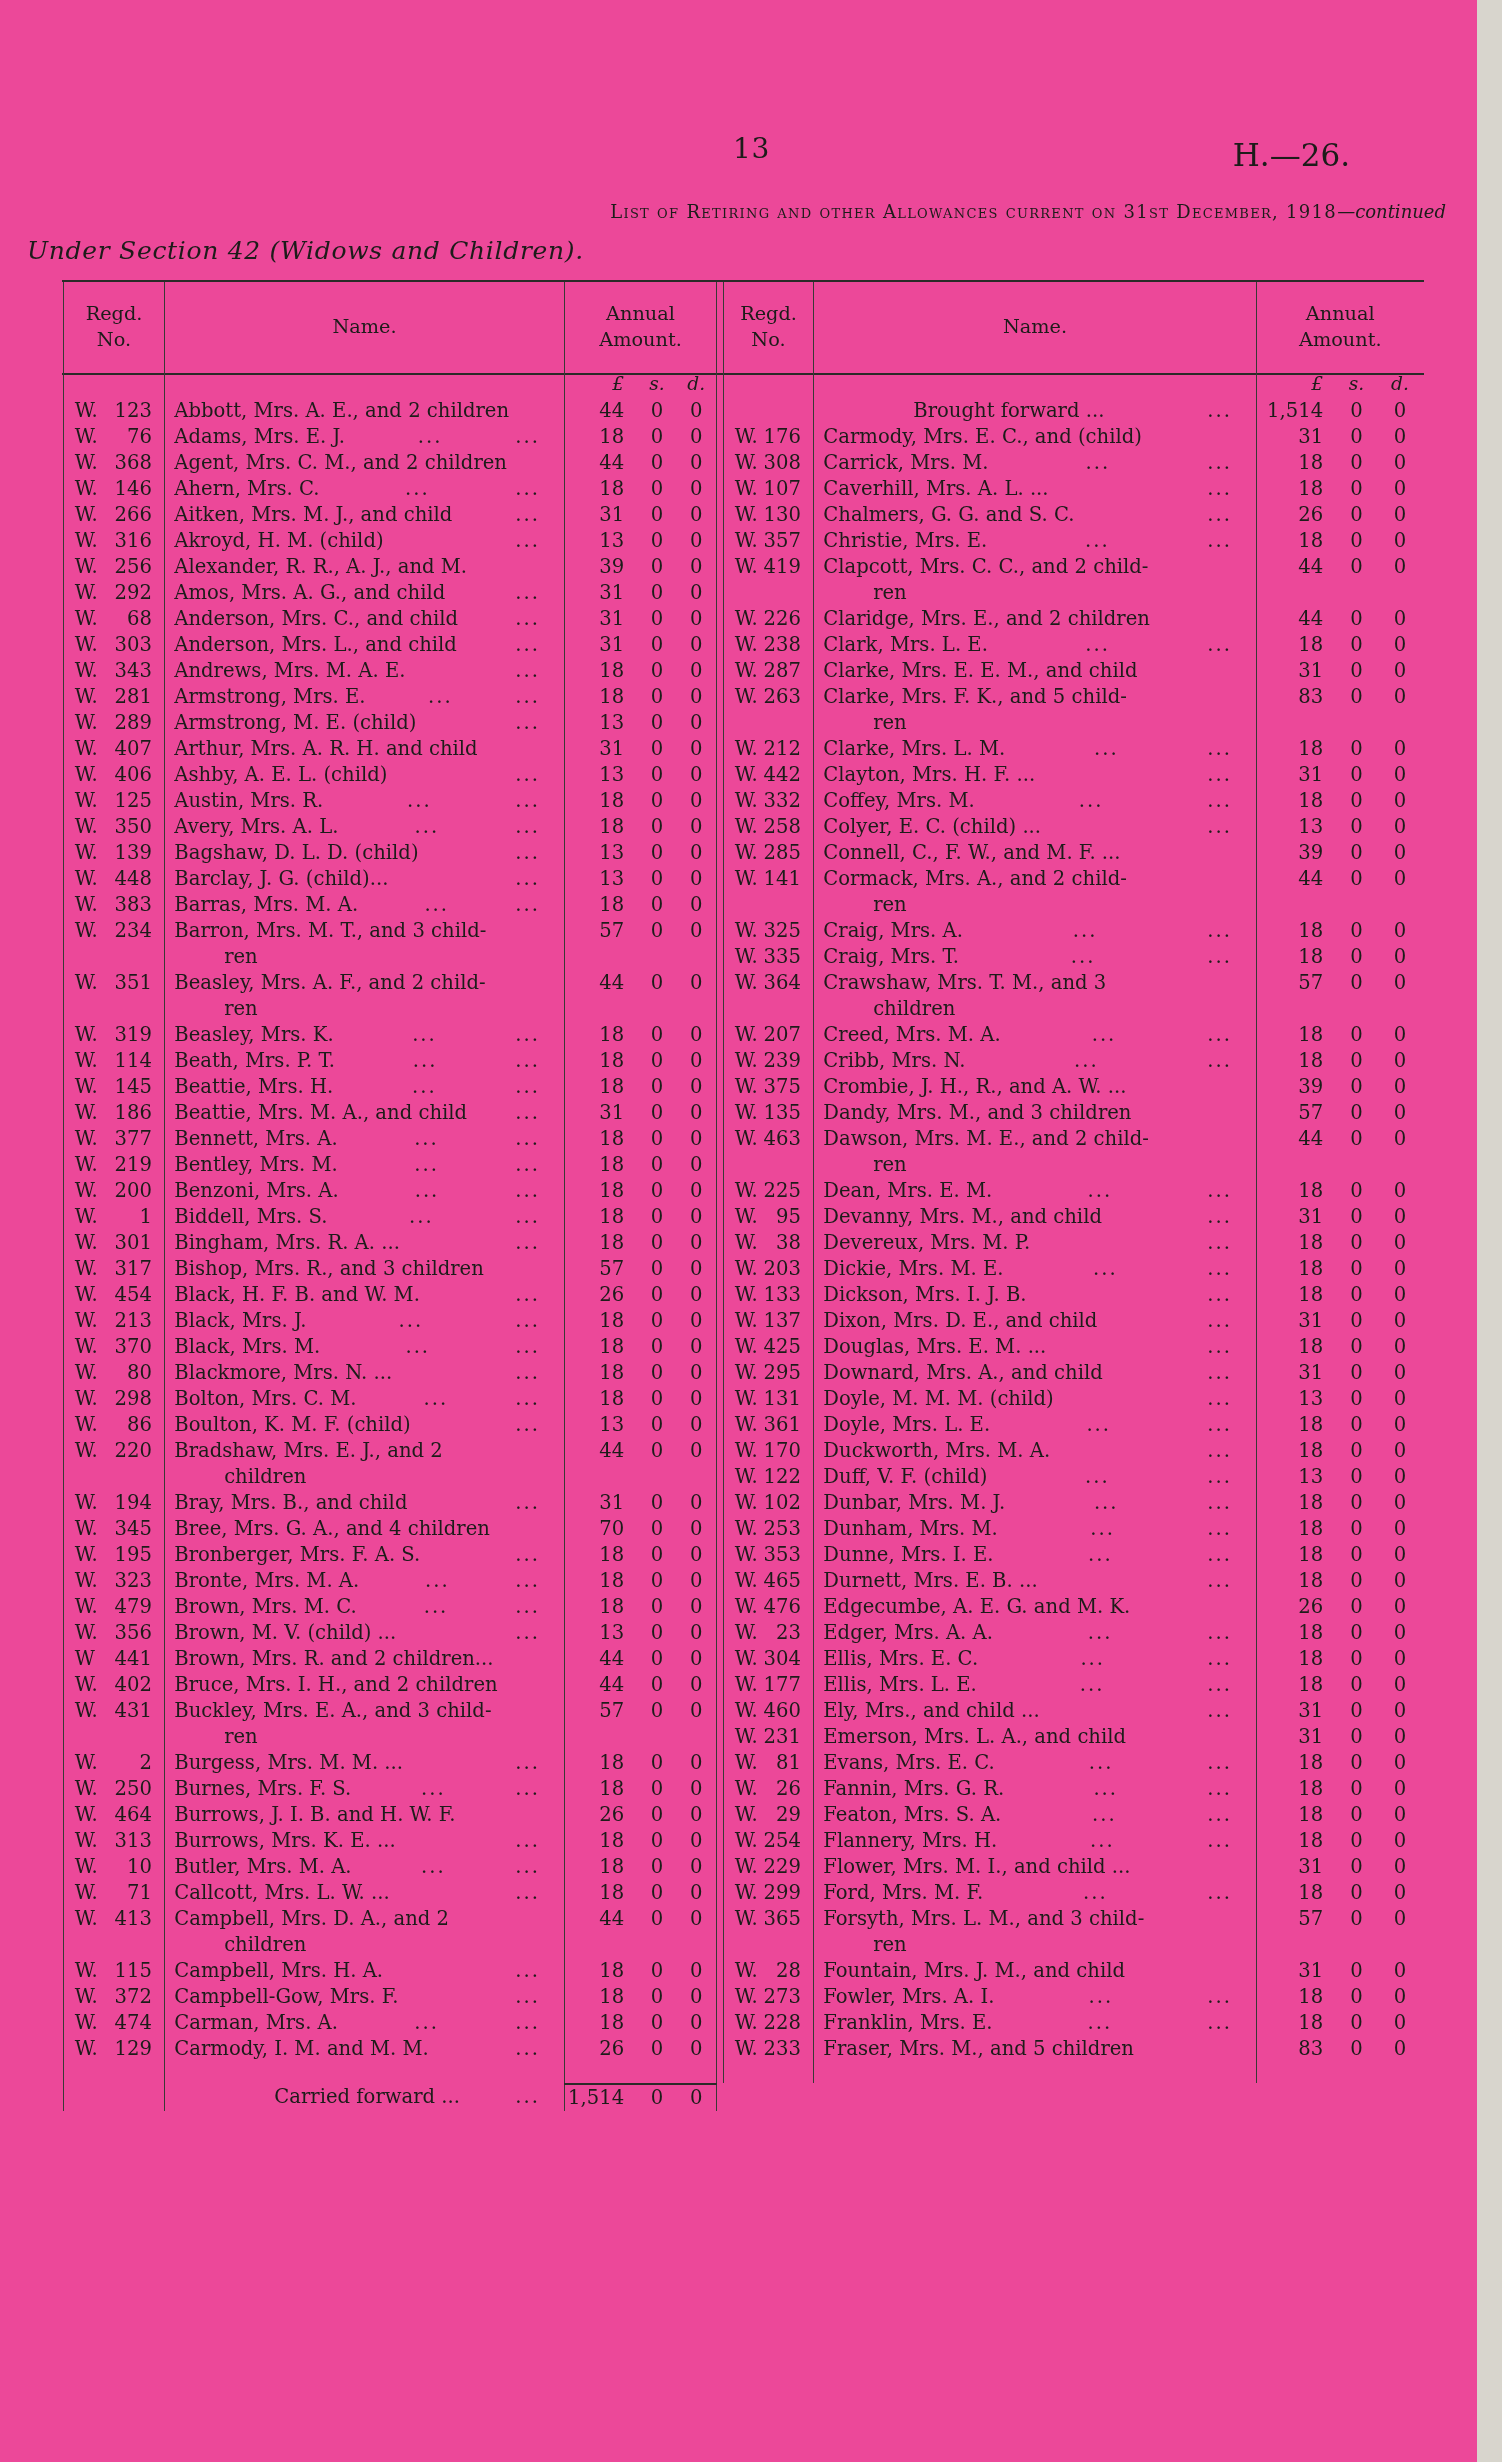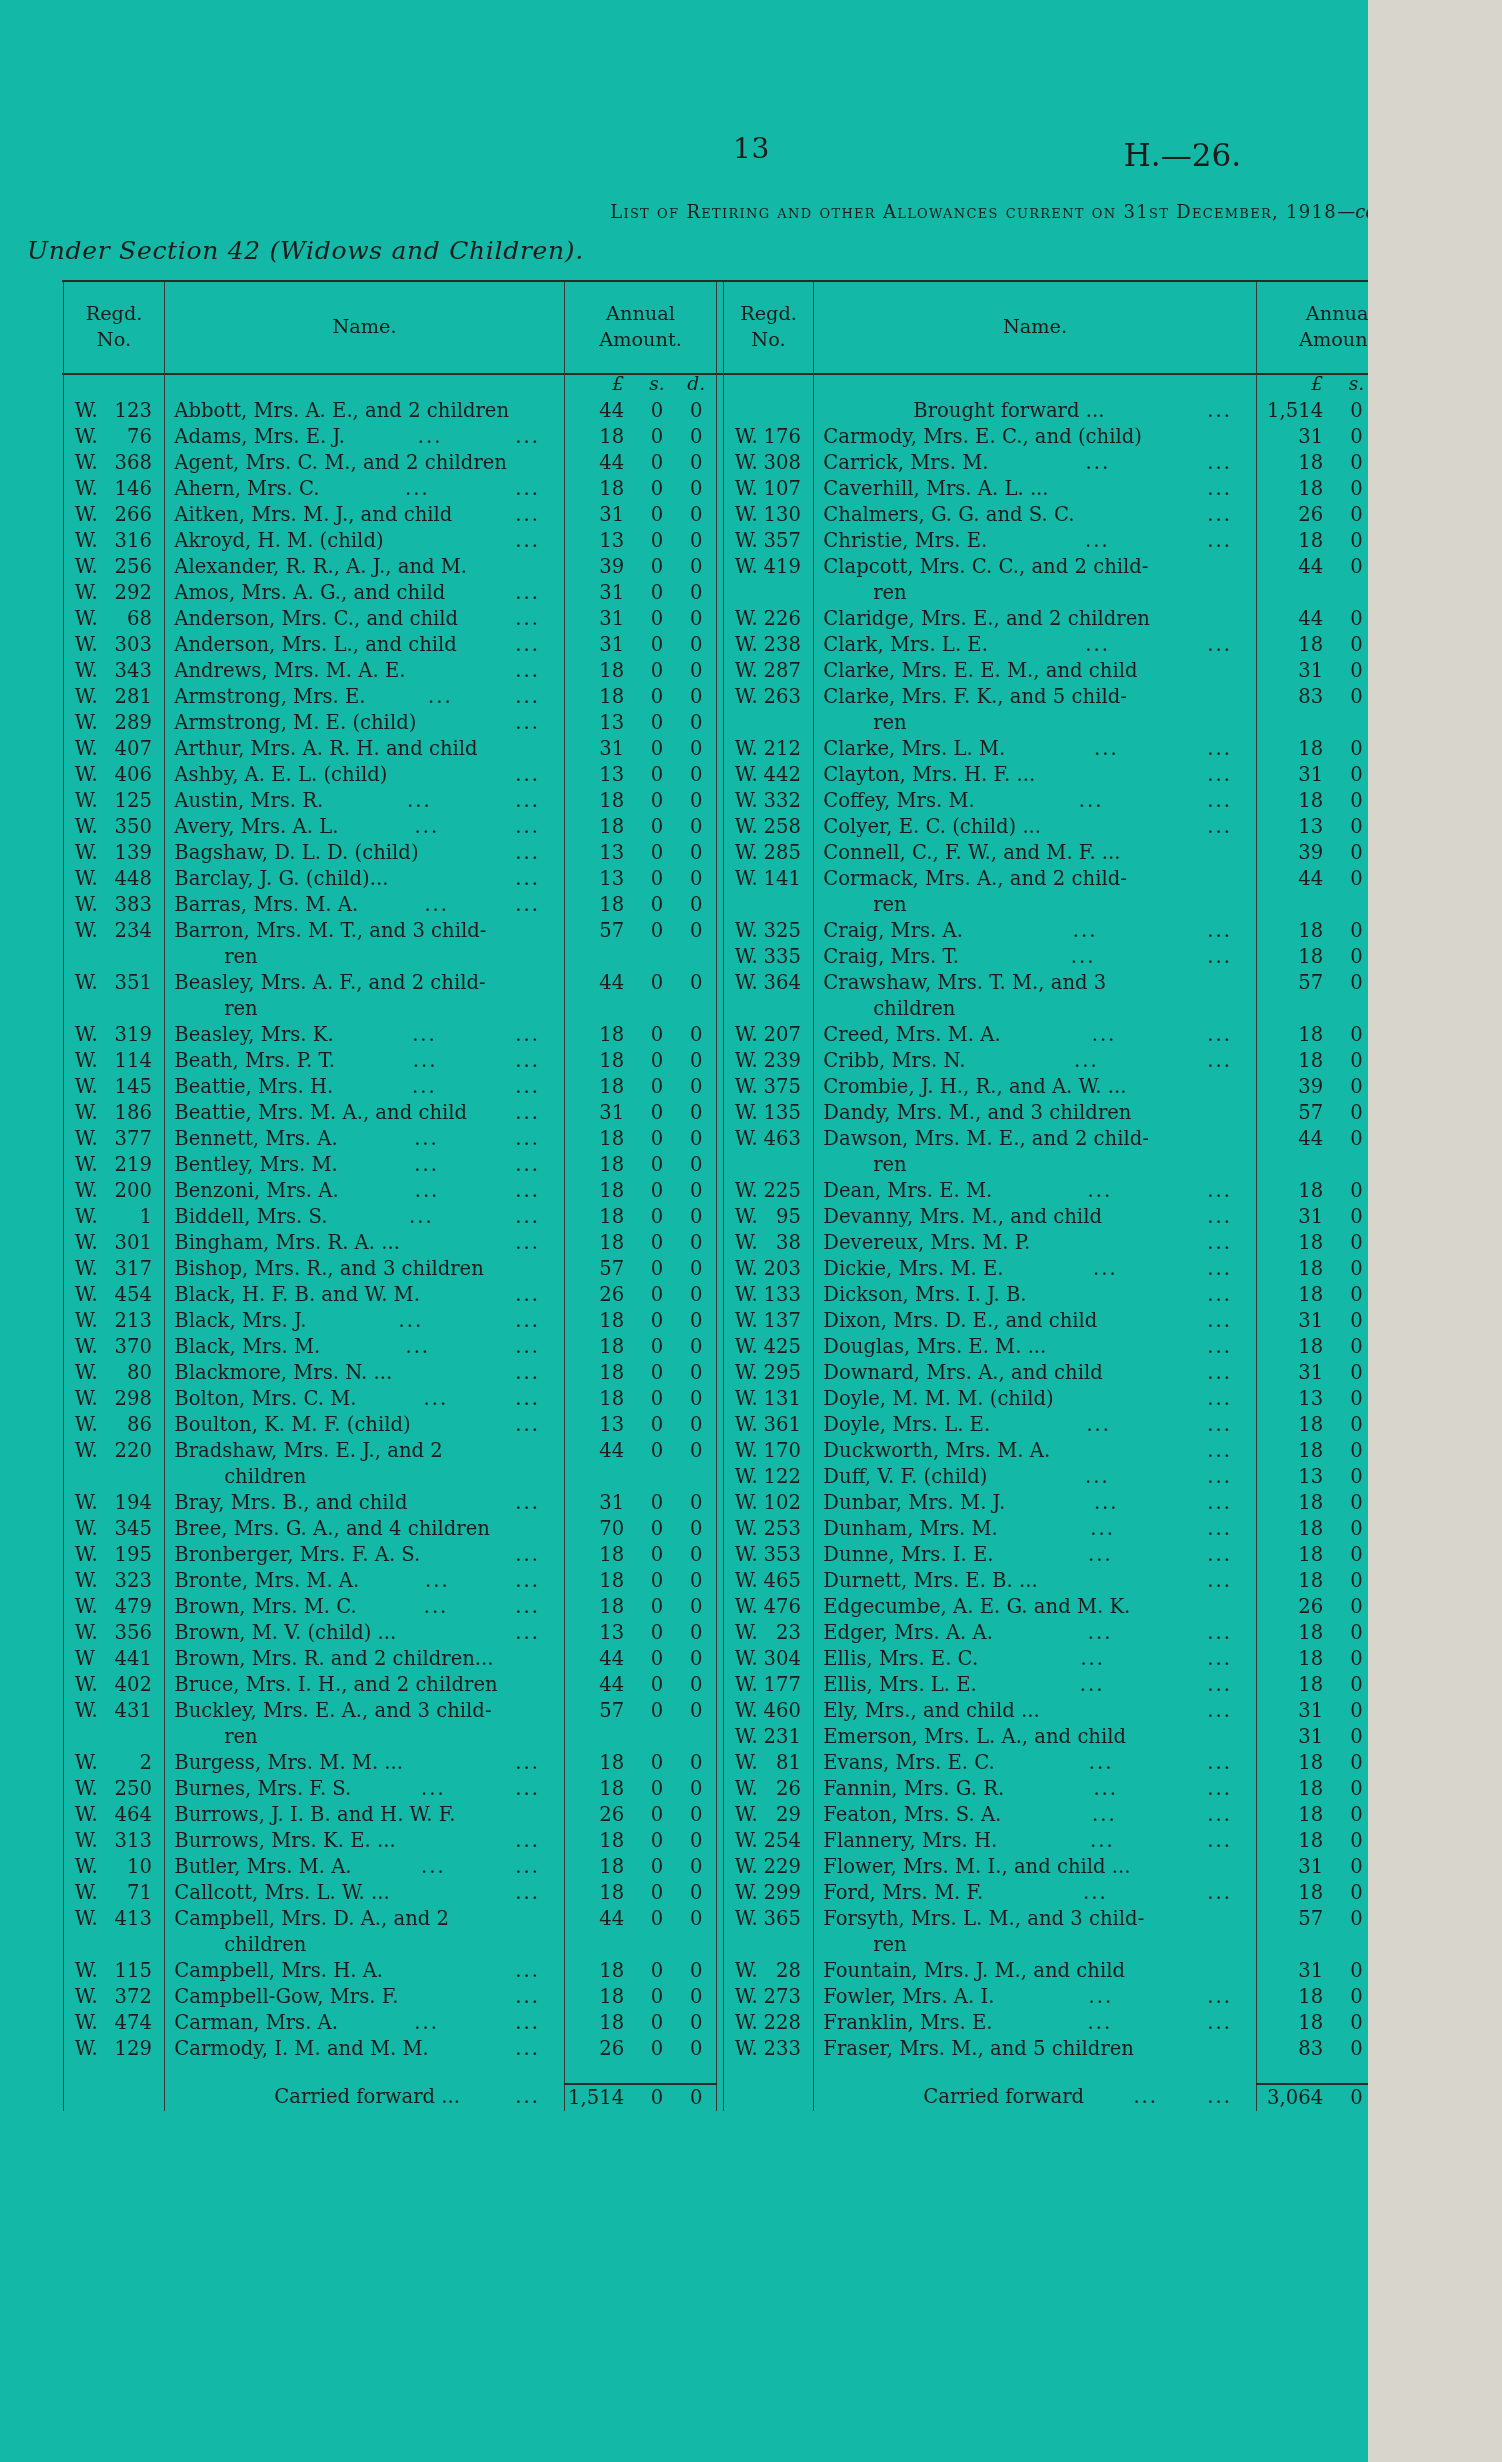--- a/index.html
+++ b/index.html
@@ -1,16 +1,16 @@
 <!DOCTYPE html>
 <html style="font-size:10.7px"><head>
 <meta charset="utf-8">
 <style>
   html,body{margin:0;padding:0;background:#d8d5cd;}
-  .page{position:relative;width:1368px;height:2462px;background:#14b8a6;color:#1d1c1a;
+  .page{position:relative;width:1477px;height:2462px;background:#ec4899;color:#1d1c1a;
         font-family:"DejaVu Serif","Liberation Serif",serif;overflow:hidden;}
   .page-number{position:absolute;top:132px;left:0;width:1503px;text-align:center;
         font-size:28px;letter-spacing:0.7px;}
   .doc-ref{position:absolute;top:137px;right:127px;font-size:31px;}
   .title-line{position:absolute;top:201px;left:27px;width:1419px;text-align:right;font-size:18px;}
   .title-main{font-variant:small-caps;letter-spacing:1.3px;}
   .title-cont{font-style:italic;}
   .subtitle{position:absolute;top:236px;left:27px;width:1419px;
         font-style:italic;font-size:25px;letter-spacing:0.7px;}
   .rule{position:absolute;left:62px;width:1362px;height:2px;background:#2b2a28;}
@@ -2133,29 +2133,16 @@
           <td class="a1">0</td>
           <td class="a2">0</td>
         </tr>
         <tr class="spacer">
           <td class="no"></td>
           <td class="nm"></td>
           <td class="a0"></td>
           <td class="a1"></td>
           <td class="a2"></td>
         </tr>
-        <tr>
-          <td class="no"></td>
-          <td class="nm">
-            <div class="nmflex" style="padding-left: 100px;">
-              <span class="nmtext">Carried forward</span>
-              <span class="ldr">...</span>
-              <span class="ldr">...</span>
-            </div>
-          </td>
-          <td class="a0 sum">3,064</td>
-          <td class="a1 sum">0</td>
-          <td class="a2 sum">0</td>
-        </tr>
       </tbody>
   </table>
 </div>
 
 
 </body></html>

